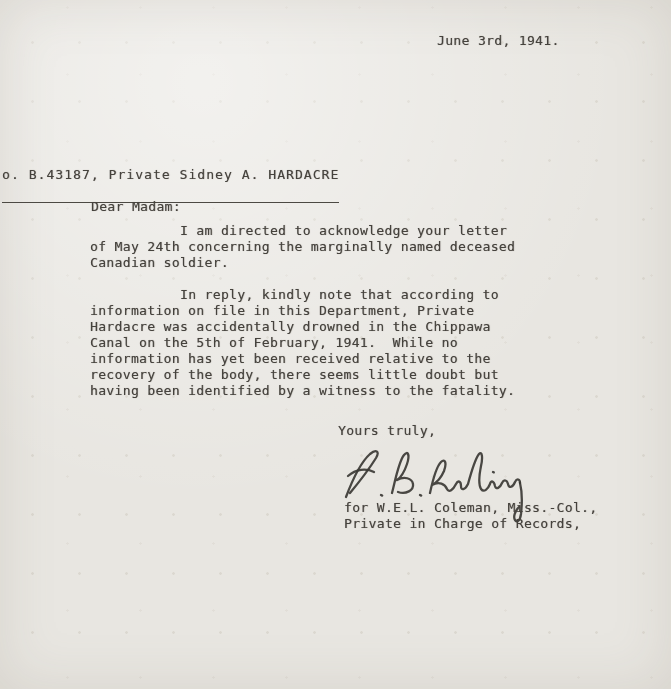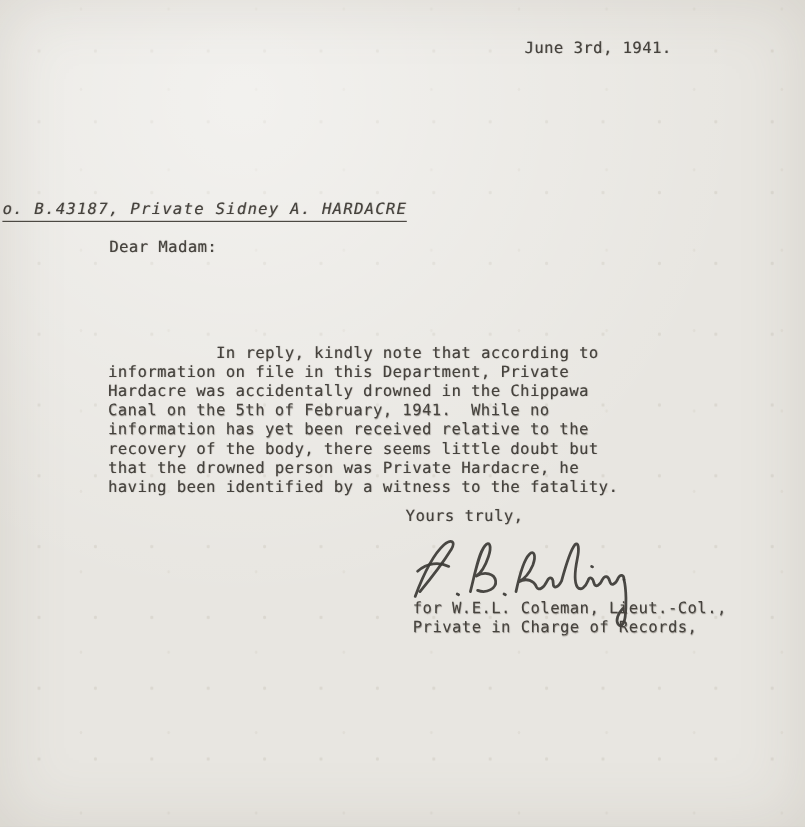--- a/index.html
+++ b/index.html
@@ -23,23 +23,22 @@
     color: #45423d;
   }
   .block { position: absolute; }
   .line {
     white-space: pre;
     text-shadow: 0.4px 0.3px 0.7px rgba(72,66,58,0.55);
   }
   .ref-line {
     display: inline-block;
     border-bottom: 1.6px solid #4c4943;
-    padding-bottom: 1px;
+    padding-bottom: 19px;
     letter-spacing: 1.05px;
-    font-style: italic;
   }
   .indent { padding-left: 90px; }
   .sig-svg { display: block; }
   .sig-stroke {
     fill: none;
     stroke: #3b3935;
     stroke-width: 2.3;
     stroke-linecap: round;
     stroke-linejoin: round;
     opacity: 0.92;
@@ -56,29 +55,33 @@
 
 
   <div class="block" style="left:2px; top:167px;">
     <span class="line ref-line">o. B.43187, Private Sidney A. HARDACRE</span>
   </div>
 
   <div class="block" style="left:91px; top:199px;">
     <div class="line">Dear Madam:</div>
   </div>
 
+  <div class="block" style="left:90px; top:223px;">
+    <div class="line indent">I am directed to acknowledge your letter</div>
+    <div class="line">of May 24th concerning the marginally named deceased</div>
+    <div class="line">Canadian soldier.</div>
+  </div>
 
   <div class="block" style="left:90px; top:287px;">
     <div class="line indent">In reply, kindly note that according to</div>
     <div class="line">information on file in this Department, Private</div>
     <div class="line">Hardacre was accidentally drowned in the Chippawa</div>
     <div class="line">Canal on the 5th of February, 1941.  While no</div>
     <div class="line">information has yet been received relative to the</div>
     <div class="line">recovery of the body, there seems little doubt but</div>
-    <div class="line">that the drowned person was Private Hardacre, he</div>
     <div class="line">having been identified by a witness to the fatality.</div>
   </div>
 
   <div class="block" style="left:338px; top:423px;">
     <div class="line">Yours truly,</div>
   </div>
 
   <div class="block" style="left:336px; top:443px;" role="img" aria-label="F. B. Rading">
     <svg class="sig-svg" width="195" height="82" viewBox="0 0 195 82">
 
@@ -91,17 +94,17 @@
 
       <path class="sig-stroke" d="M94,50 C97,36 100,24 105,19 C109,15 111,20 108,28 C105,35 100,40 96,42 C103,38 109,41 111,46 C113,50 117,47 120,41 C122,37 125,38 125,43 C125,48 129,47 132,41 C135,30 139,16 143,11 C146,8 147,14 145,23 C143,33 142,41 145,46 C148,50 152,46 154,41 C155,37 158,38 159,43 C160,47 164,45 166,40 C168,36 171,37 172,41 C173,46 177,44 179,39 C181,35 184,36 184,40"></path>
 
       <path class="sig-stroke" d="M157,29 l0.8,0.4"></path>
 
       <path class="sig-stroke" d="M184,40 C186,48 186,62 185,71 C184,78 181,80 179,77 C177,74 179,68 183,64"></path>
     </svg>
   </div>
 
   <div class="block" style="left:344px; top:500px;">
-    <div class="line">for W.E.L. Coleman, Lieut.-Col.,</div>
+    <div class="line">for W.E.L. Coleman, Miss.-Col.,</div>
     <div class="line">Private in Charge of Records,</div>
   </div>
 
 </div>
 
 </body></html>

